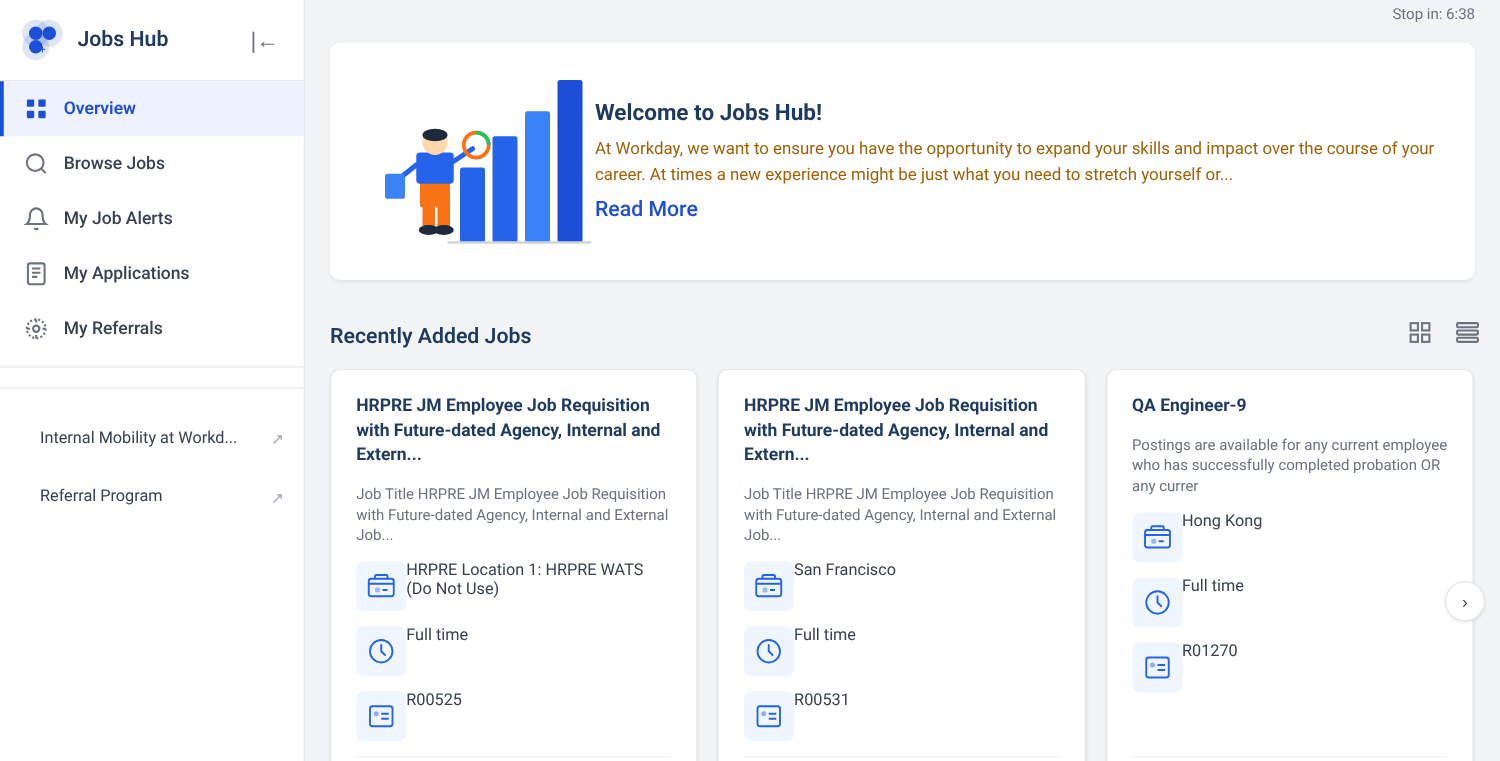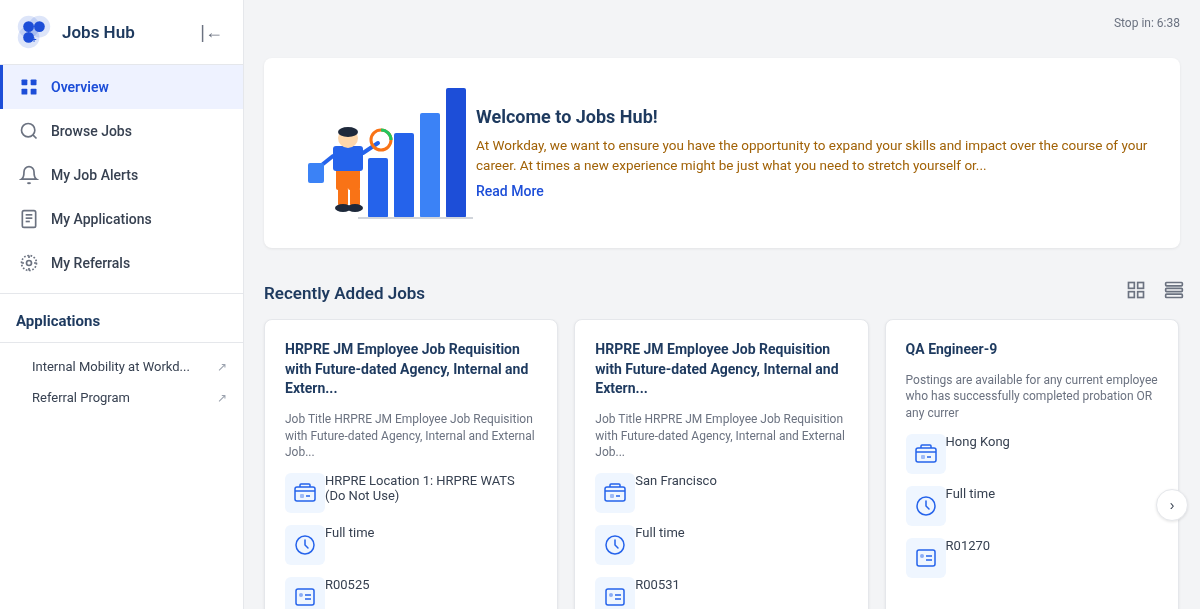--- a/index.html
+++ b/index.html
@@ -75,34 +75,35 @@
       justify-content: space-between;
     }
     .sub-nav-item {
       display: flex;
       align-items: center;
       justify-content: space-between;
       padding: 8px 16px 8px 32px;
       font-size: 13px;
       color: #374151;
       cursor: pointer;
+      margin-top: 16px;
     }
     .ext-link-icon { color: #9ca3af; font-size: 12px; }
     .divider { height: 1px; background: #e5e7eb; margin: 8px 0; }
 
     
     .main {
       flex: 1;
       overflow-y: auto;
       padding: 0;
       background: #f3f4f6;
     }
     .top-bar {
       background: #f3f4f6;
-      padding: 16px 20px;
+      padding: 4px 20px;
       text-align: right;
       font-size: 12px;
       color: #6b7280;
     }
 
     
     .welcome-card {
       background: #fff;
       border-radius: 8px;
       margin: 12px 20px;
@@ -123,21 +124,21 @@
       color: #1e3a5f;
       margin-bottom: 8px;
     }
     .welcome-text p {
       font-size: 13.5px;
       color: #a16207;
       line-height: 1.5;
     }
     .read-more {
       color: #1d4ed8;
-      font-size: 14px;
+      font-size: 17px;
       font-weight: 500;
       text-decoration: none;
       display: inline-block;
       margin-top: 8px;
       cursor: pointer;
     }
 
     
     .section-header {
       display: flex;
@@ -305,21 +306,20 @@
         <circle cx="12" cy="12" r="3"></circle>
           <path d="M12 3v3M12 18v3M3 12h3M18 12h3"></path>
           <circle cx="12" cy="12" r="9" stroke-dasharray="2 2"></circle>
       </svg>
       <span>My Referrals</span>
     </div>
   </div>
 
   <div class="divider"></div>
 
-  <div class="sidebar-applications-label">Applications</div>
 
   <div class="divider"></div>
 
   <div class="sub-nav-item">
     <span>Internal Mobility at Workd...</span>
     <span class="ext-link-icon">↗</span>
   </div>
   <div class="sub-nav-item">
     <span>Referral Program</span>
     <span class="ext-link-icon">↗</span>

